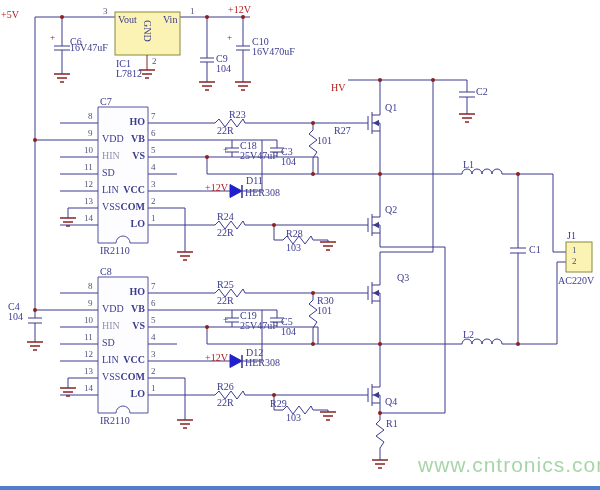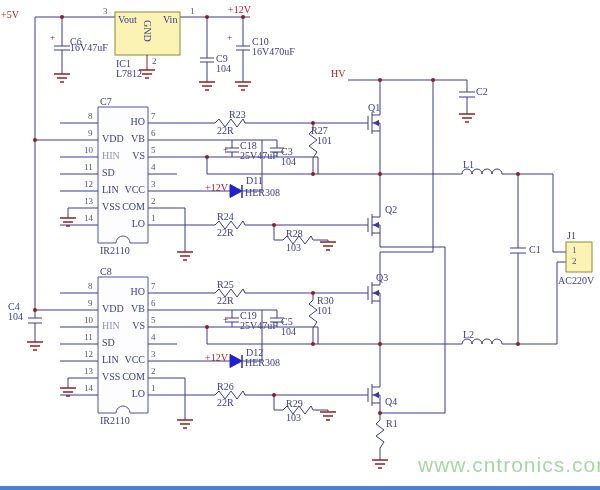--- a/index.html
+++ b/index.html
@@ -4,21 +4,21 @@
 <style>
   html,body{margin:0;padding:0;background:#fff;}
   #canvas{position:relative;width:600px;height:490px;background:#ffffff;overflow:hidden;
           font-family:"Liberation Serif",serif;}
   svg{position:absolute;left:0;top:0;}
   .lbl{position:absolute;font-family:"Liberation Serif",serif;font-size:10px;color:#3b3b8f;
        line-height:1;white-space:nowrap;}
   .pin{font-size:9px;color:#50507e;}
   .red{color:#b22222;}
   .gray{color:#9093ad;}
-  .rt{text-align:right;}
+  .rt{text-align:right;font-weight:bold;}
   .plus{font-size:9px;color:#8b2222;}
   .vert{transform:rotate(90deg);transform-origin:left top;}
   .wm{position:absolute;left:418px;top:453px;font-family:"Liberation Sans",sans-serif;
       font-size:21px;color:#a8d5a8;letter-spacing:1px;}
   .strip{position:absolute;left:0;top:486px;width:600px;height:4px;background:#4f7fca;}
 </style>
 </head>
 <body>
 
 <div id="canvas">
@@ -252,21 +252,21 @@
 <div class="lbl rt" style="left:104px;top:117px;width:41px">HO</div>
 <div class="lbl rt" style="left:104px;top:134px;width:41px">VB</div>
 <div class="lbl rt" style="left:104px;top:151px;width:41px">VS</div>
 <div class="lbl rt" style="left:104px;top:185px;width:41px">VCC</div>
 <div class="lbl rt" style="left:104px;top:202px;width:41px">COM</div>
 <div class="lbl rt" style="left:104px;top:219px;width:41px">LO</div>
 <div class="lbl" style="left:229px;top:110px">R23</div>
 <div class="lbl" style="left:217px;top:126px">22R</div>
 <div class="lbl" style="left:217px;top:212px">R24</div>
 <div class="lbl" style="left:217px;top:228px">22R</div>
-<div class="lbl" style="left:311px;top:126px">R27</div>
+<div class="lbl" style="left:334px;top:126px">R27</div>
 <div class="lbl" style="left:317px;top:136px">101</div>
 <div class="lbl" style="left:286px;top:229px">R28</div>
 <div class="lbl" style="left:286px;top:243px">103</div>
 <div class="lbl plus" style="left:223px;top:145px">+</div>
 <div class="lbl" style="left:240px;top:141px">C18</div>
 <div class="lbl" style="left:240px;top:151px">25V47uF</div>
 <div class="lbl" style="left:281px;top:147px">C3</div>
 <div class="lbl" style="left:281px;top:157px">104</div>
 <div class="lbl red" style="left:205px;top:183px">+12V</div>
 <div class="lbl" style="left:246px;top:176px">D11</div>
@@ -298,35 +298,35 @@
 <div class="lbl rt" style="left:104px;top:321px;width:41px">VS</div>
 <div class="lbl rt" style="left:104px;top:355px;width:41px">VCC</div>
 <div class="lbl rt" style="left:104px;top:372px;width:41px">COM</div>
 <div class="lbl rt" style="left:104px;top:389px;width:41px">LO</div>
 <div class="lbl" style="left:217px;top:280px">R25</div>
 <div class="lbl" style="left:217px;top:296px">22R</div>
 <div class="lbl" style="left:217px;top:382px">R26</div>
 <div class="lbl" style="left:217px;top:398px">22R</div>
 <div class="lbl" style="left:317px;top:296px">R30</div>
 <div class="lbl" style="left:317px;top:306px">101</div>
-<div class="lbl" style="left:286px;top:399px">R29</div>
+<div class="lbl" style="left:270px;top:399px">R29</div>
 <div class="lbl" style="left:286px;top:413px">103</div>
 <div class="lbl plus" style="left:223px;top:315px">+</div>
 <div class="lbl" style="left:240px;top:311px">C19</div>
 <div class="lbl" style="left:240px;top:321px">25V47uF</div>
 <div class="lbl" style="left:281px;top:317px">C5</div>
 <div class="lbl" style="left:281px;top:327px">104</div>
 <div class="lbl red" style="left:205px;top:353px">+12V</div>
 <div class="lbl" style="left:246px;top:348px">D12</div>
 <div class="lbl" style="left:245px;top:358px">HER308</div>
 
-<div class="lbl red" style="left:331px;top:69px">HV</div>
-<div class="lbl" style="left:368px;top:103px">Q1</div>
+<div class="lbl red" style="left:331px;top:83px">HV</div>
+<div class="lbl" style="left:385px;top:103px">Q1</div>
 <div class="lbl" style="left:385px;top:205px">Q2</div>
-<div class="lbl" style="left:376px;top:273px">Q3</div>
+<div class="lbl" style="left:397px;top:273px">Q3</div>
 <div class="lbl" style="left:385px;top:397px">Q4</div>
 <div class="lbl" style="left:476px;top:87px">C2</div>
 <div class="lbl" style="left:386px;top:419px">R1</div>
 
 <div class="lbl" style="left:463px;top:160px">L1</div>
 <div class="lbl" style="left:463px;top:330px">L2</div>
 <div class="lbl" style="left:529px;top:245px">C1</div>
 <div class="lbl" style="left:567px;top:231px">J1</div>
 <div class="lbl pin" style="left:572px;top:246px">1</div>
 <div class="lbl pin" style="left:572px;top:257px">2</div>

